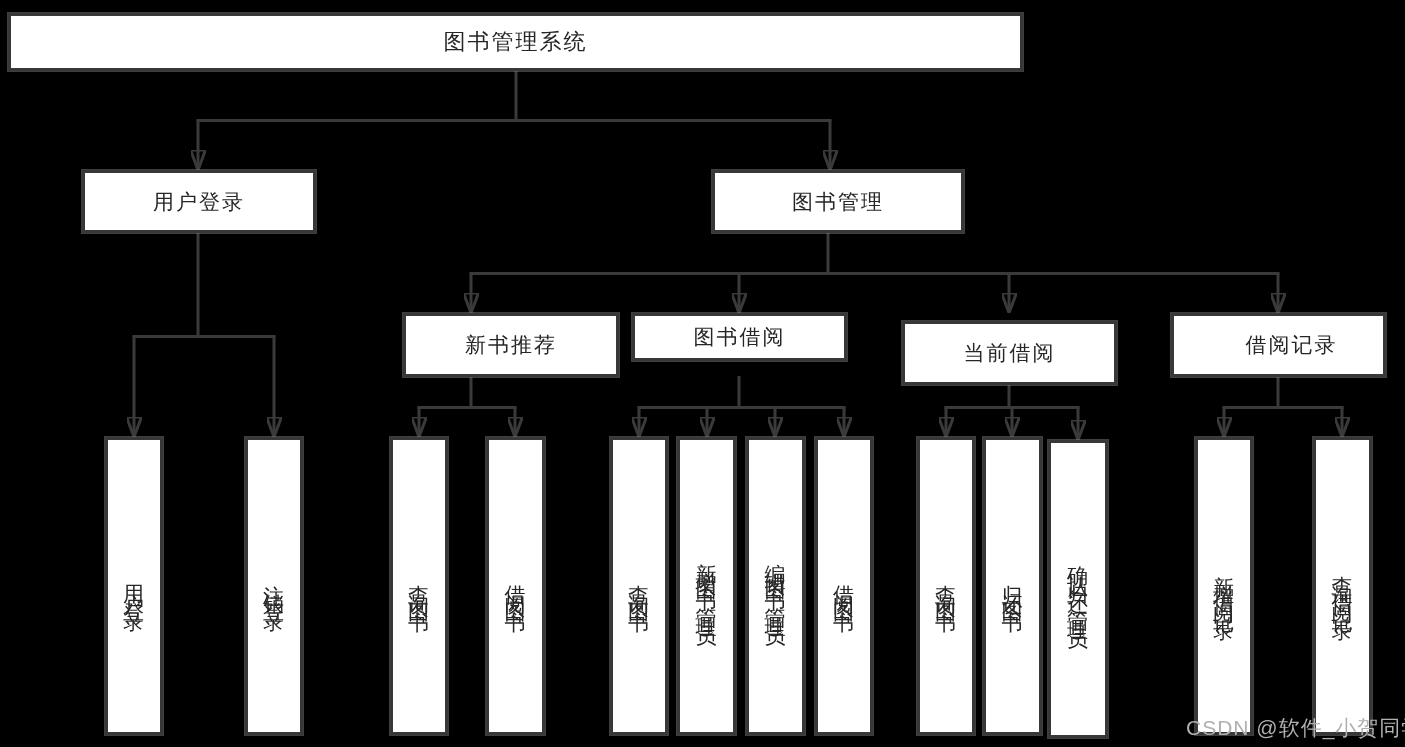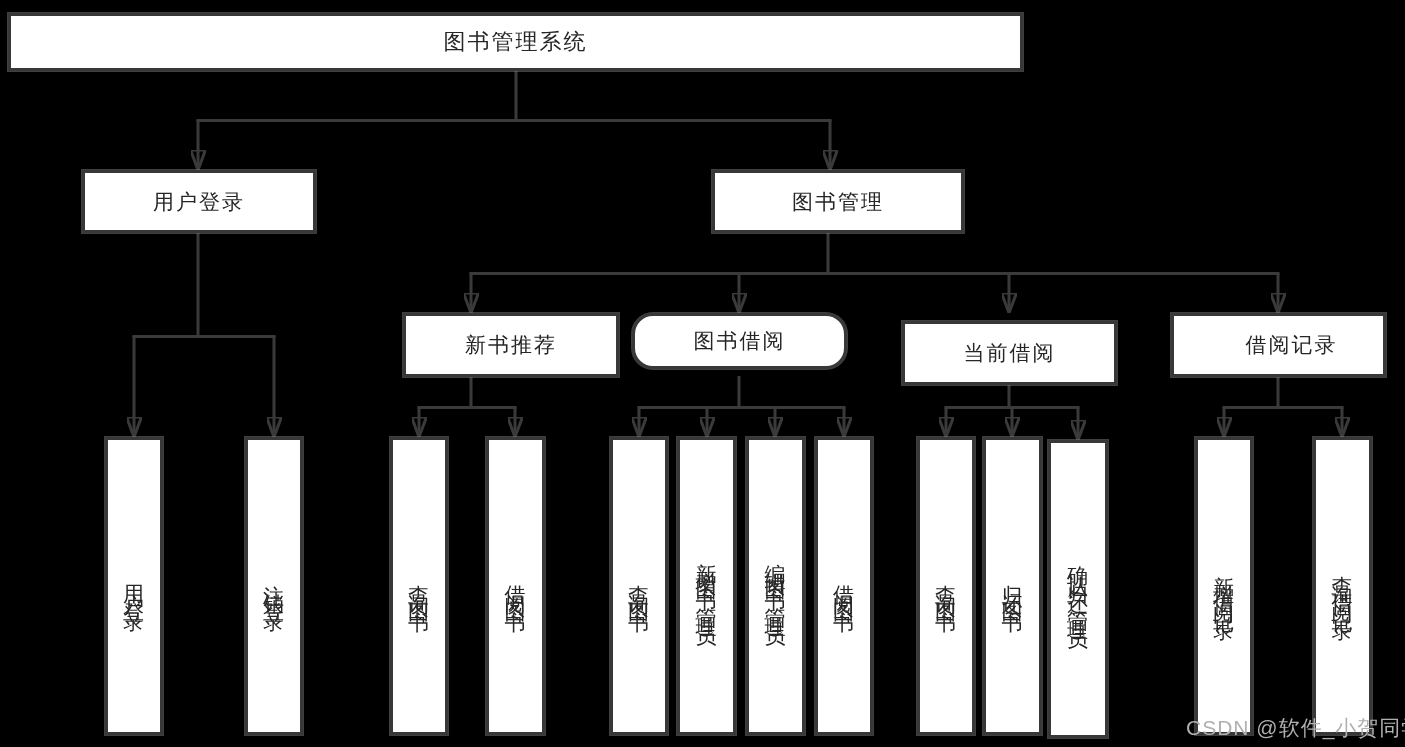--- a/index.html
+++ b/index.html
@@ -52,21 +52,21 @@
     white-space: nowrap;
   }
   
   .b-root          { left: 8px;    top: 13px;  width: 1015px; height: 58px; }
   .b-root span     { font-size: 22px; }
   
   .b-user-login    { left: 82px;   top: 170px; width: 234px;  height: 63px; }
   .b-book-mgmt     { left: 712px;  top: 170px; width: 252px;  height: 63px; }
   
   .b-new-rec       { left: 363px;  top: 313px; width: 216px;  height: 64px; margin-left: 40px; }
-  .b-borrow        { left: 632px;  top: 313px; width: 215px;  height: 56px; border-radius: 21px; }
+  .b-borrow        { left: 632px;  top: 313px; width: 215px;  height: 48px; }
   .b-current       { left: 902px;  top: 313px; width: 215px;  height: 64px; margin-top: 8px; }
   .b-records       { left: 1171px; top: 313px; width: 215px;  height: 64px; padding-left: 26px; }
   
   .l-user-login    { left: 105px;  top: 437px; width: 58px;  height: 298px; }
   .l-logout        { left: 245px;  top: 437px; width: 58px;  height: 298px; }
   .l-query1        { left: 390px;  top: 437px; width: 58px;  height: 298px; }
   .l-borrow1       { left: 486px;  top: 437px; width: 59px;  height: 298px; }
   .l-query2        { left: 610px;  top: 437px; width: 58px;  height: 298px; }
   .l-addbook       { left: 677px;  top: 437px; width: 59px;  height: 298px; }
   .l-editbook      { left: 746px;  top: 437px; width: 59px;  height: 298px; }

